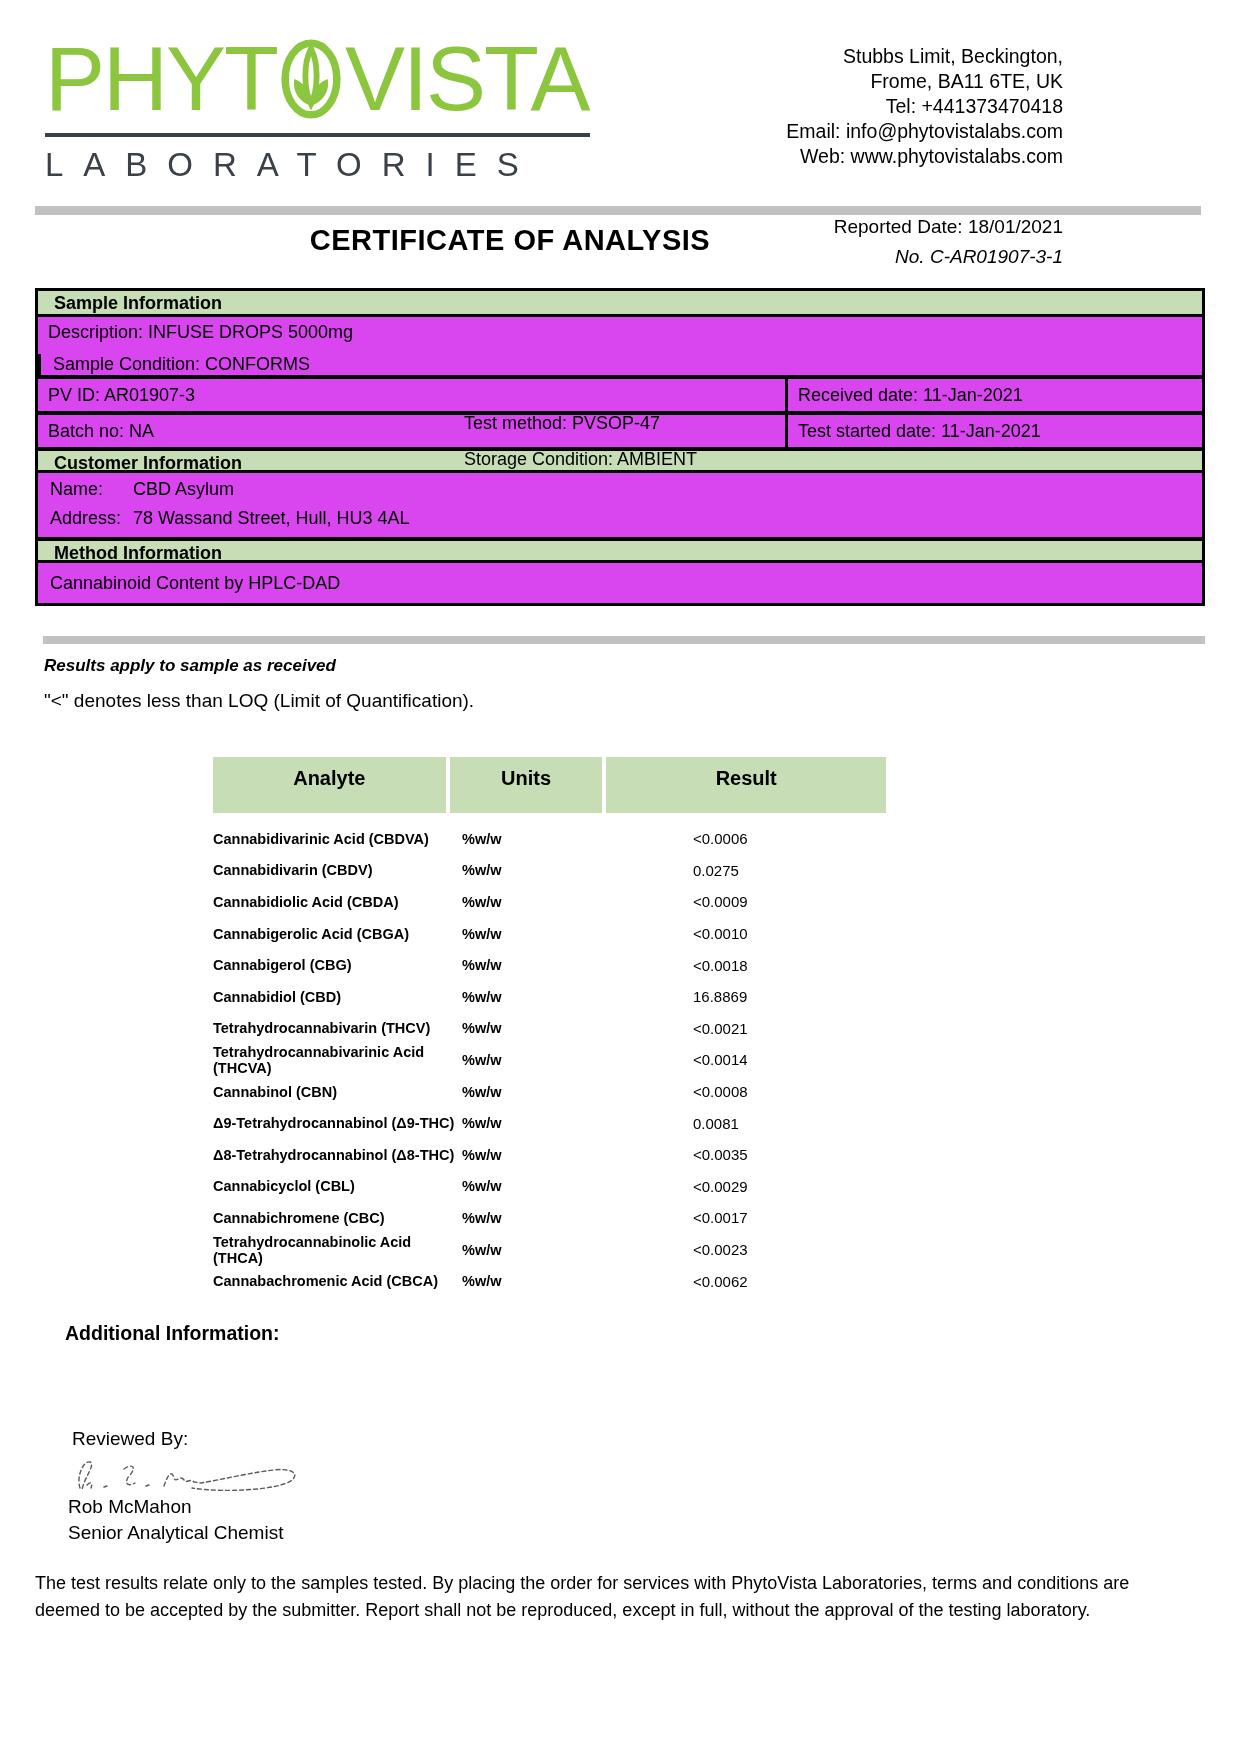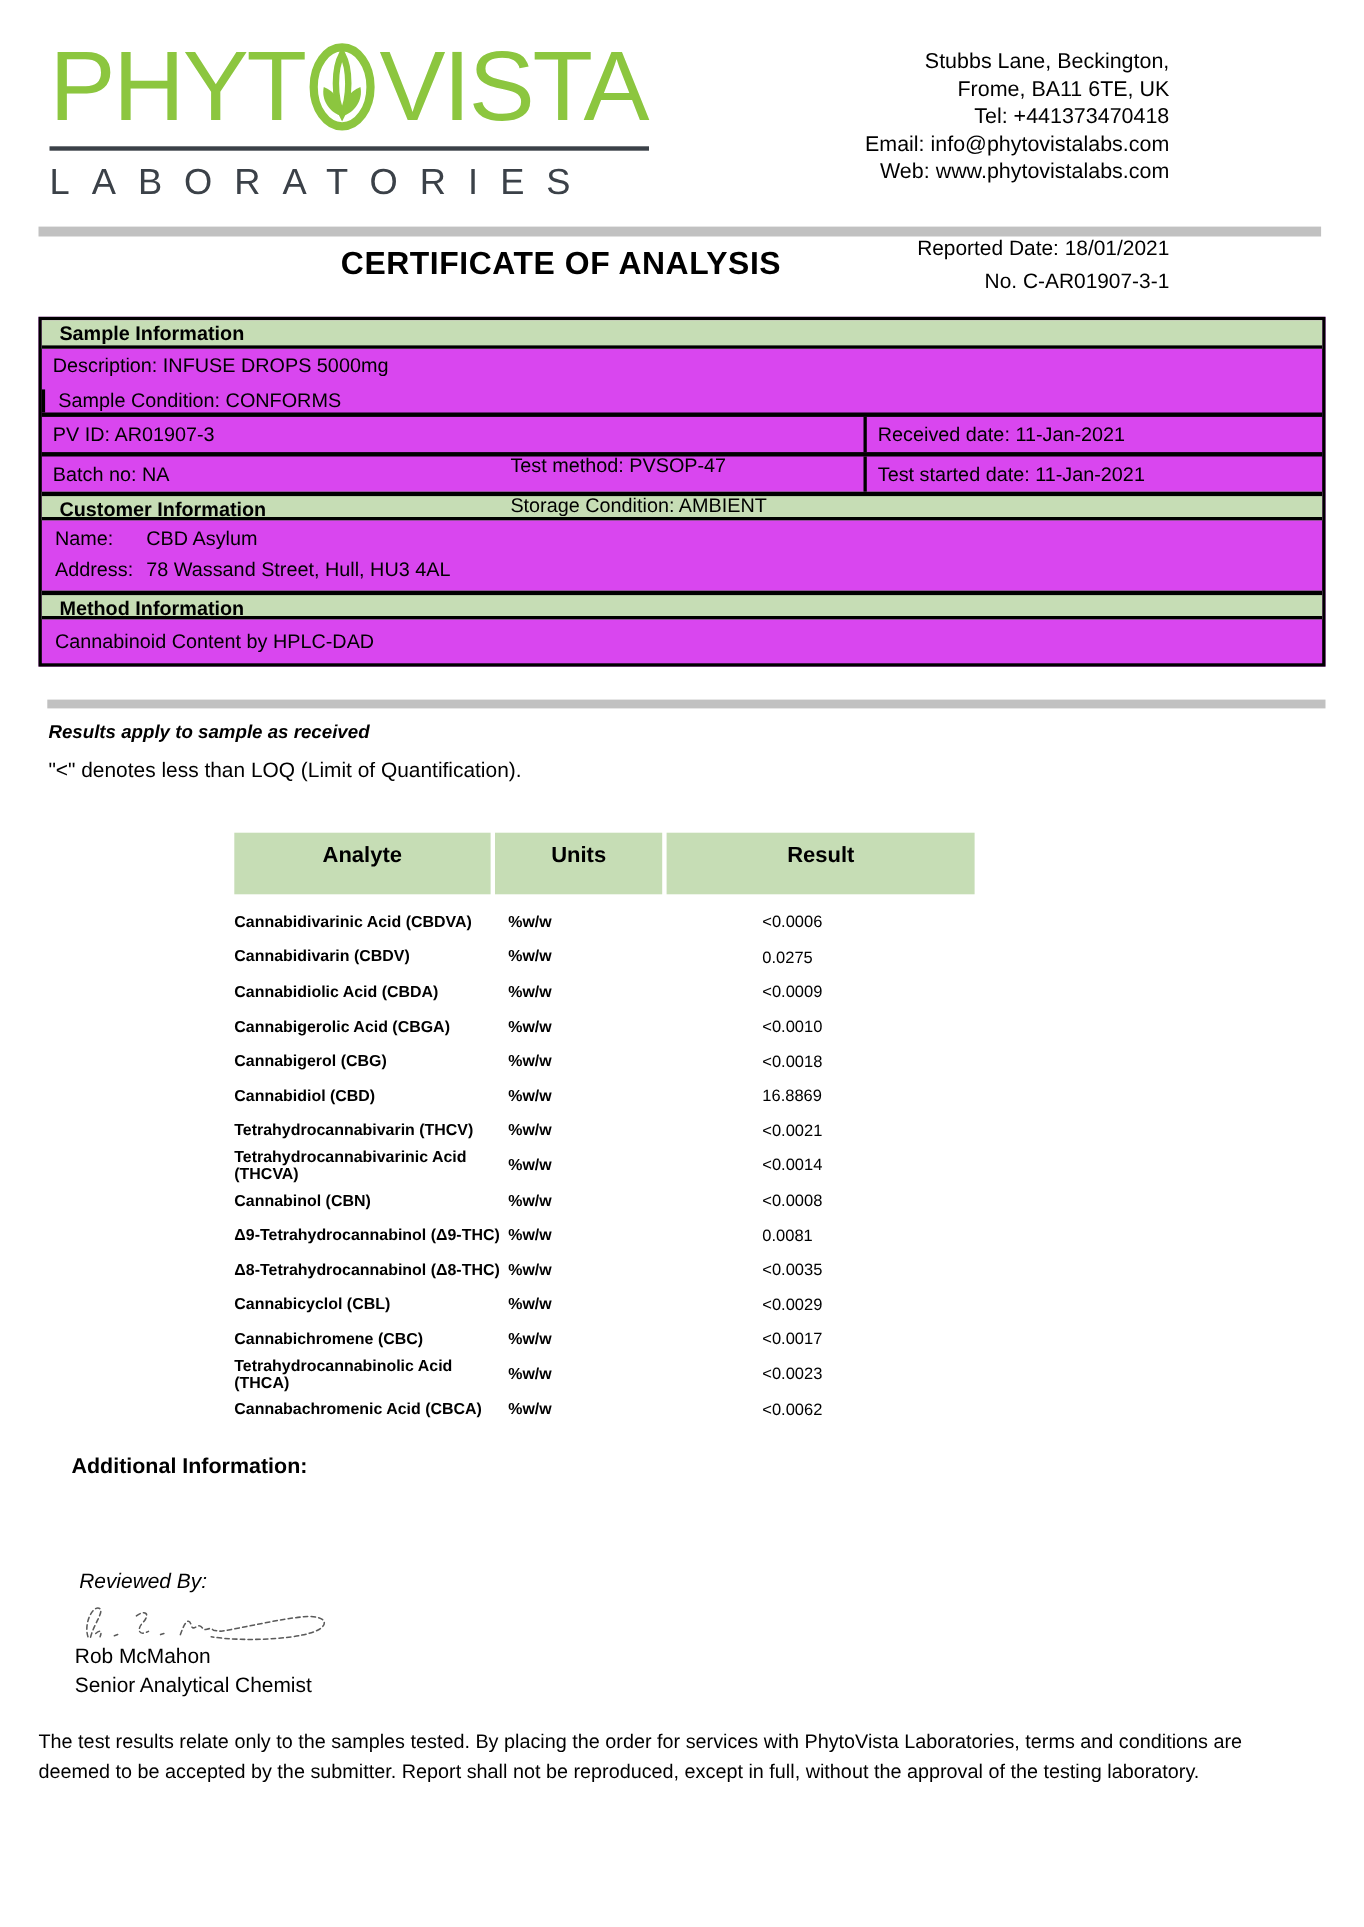--- a/index.html
+++ b/index.html
@@ -21,21 +21,21 @@
 
   
   .contact{position:absolute;top:44px;right:177px;text-align:right;font-size:19.5px;line-height:25px;}
 
   
   .shadow-top{position:absolute;top:206px;left:35px;width:1166px;height:9px;background:var(--shadow);}
   .shadow-mid{position:absolute;top:636px;left:43px;width:1162px;height:8px;background:var(--shadow);}
 
   .coa-title{position:absolute;top:224px;left:35px;width:950px;text-align:center;font-size:29px;font-weight:bold;letter-spacing:.5px;}
   .reported-date{position:absolute;top:216px;right:177px;font-size:19px;text-align:right;}
-  .report-no{position:absolute;top:246px;right:177px;font-size:19px;text-align:center;}
+  .report-no{position:absolute;top:246px;right:177px;font-size:19px;text-align:center;font-style:italic;}
 
   
   .doc-box{position:absolute;top:288px;left:35px;width:1170px;border:3px solid #000;background:#d946ef;}
   .sec-bar{background:var(--bar_green);height:26px;line-height:25px;border-bottom:3px solid #000;font-weight:bold;font-size:18px;padding-left:16px;}
   .sec-bar.mid{border-top:4px solid #000;}
   .desc-row{display:flex;height:58px;flex-direction:column;}
   .desc-cell{flex:1;padding:5px 10px;font-size:18px;}
   .cond-cell{width:423px;border-left:3px solid #000;display:flex;align-items:center;padding-left:12px;font-size:18px;}
   .grid-row{display:flex;height:36px;border-top:4px solid #000;}
   .grid-row .c{display:flex;align-items:center;padding-left:10px;font-size:18px;}
@@ -56,21 +56,21 @@
   .res-header .hc{background:var(--bar_green);display:flex;align-items:center;justify-content:center;font-weight:bold;font-size:20px;padding-bottom:14px;}
   .hc.h1{width:233px;}
   .hc.h2{width:153px;}
   .hc.h3{width:280px;}
   .res-row{display:flex;align-items:center;height:31.6px;}
   .res-row .ra{width:249px;font-weight:bold;font-size:14.5px;}
   .res-row .ru{width:231px;font-weight:bold;font-size:14.5px;}
   .res-row .rr{flex:1;font-size:15px;}
 
   .additional{position:absolute;top:1322px;left:65px;font-size:19.5px;font-weight:bold;}
-  .reviewed{position:absolute;top:1428px;left:72px;font-size:19px;font-style:italic;}
+  .reviewed{position:absolute;top:1428px;left:72px;font-size:19px;}
   .signature{position:absolute;top:1452px;left:72px;}
   .sig-name{position:absolute;top:1496px;left:68px;font-size:19px;}
   .sig-title{position:absolute;top:1522px;left:68px;font-size:19px;}
 
   .footer{position:absolute;top:1570px;left:35px;width:1160px;font-size:18px;line-height:27px;}
 </style>
 </head>
 <body>
 
 <div class="page">
@@ -84,21 +84,21 @@
         <path d="M37 80 C23 76 14 62 17 48 C30 53 36 64 37 80 Z" fill="#8cc63f"></path>
         <path d="M37 80 C51 76 60 62 57 48 C44 53 38 64 37 80 Z" fill="#8cc63f"></path>
       </svg>
       <span>VISTA</span>
     </div>
     <div class="brand-rule"></div>
     <div class="brand-sub">LABORATORIES</div>
   </div>
 
   <div class="contact">
-    <div>Stubbs Lane, Beckington,</div>
+    <div>Stubbs Limit, Beckington,</div>
     <div>Frome, BA11 6TE, UK</div>
     <div>Tel: +441373470418</div>
     <div>Email: info@phytovistalabs.com</div>
     <div>Web: www.phytovistalabs.com</div>
   </div>
 
   <div class="shadow-top"></div>
 
   <div class="coa-title">CERTIFICATE OF ANALYSIS</div>
   <div class="reported-date">Reported Date: 18/01/2021</div>

